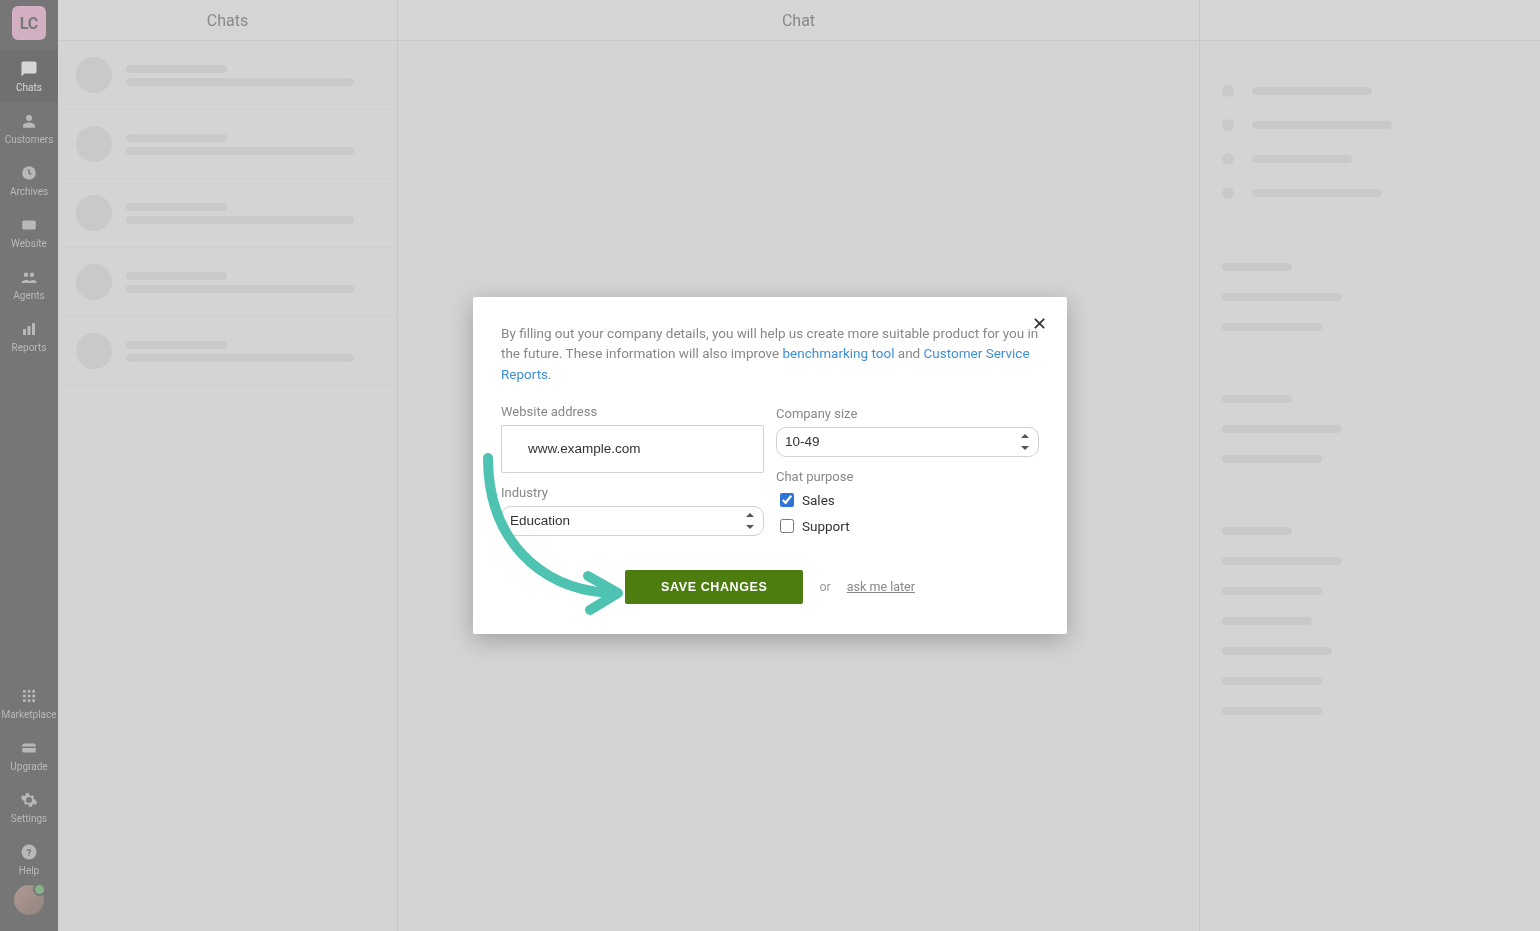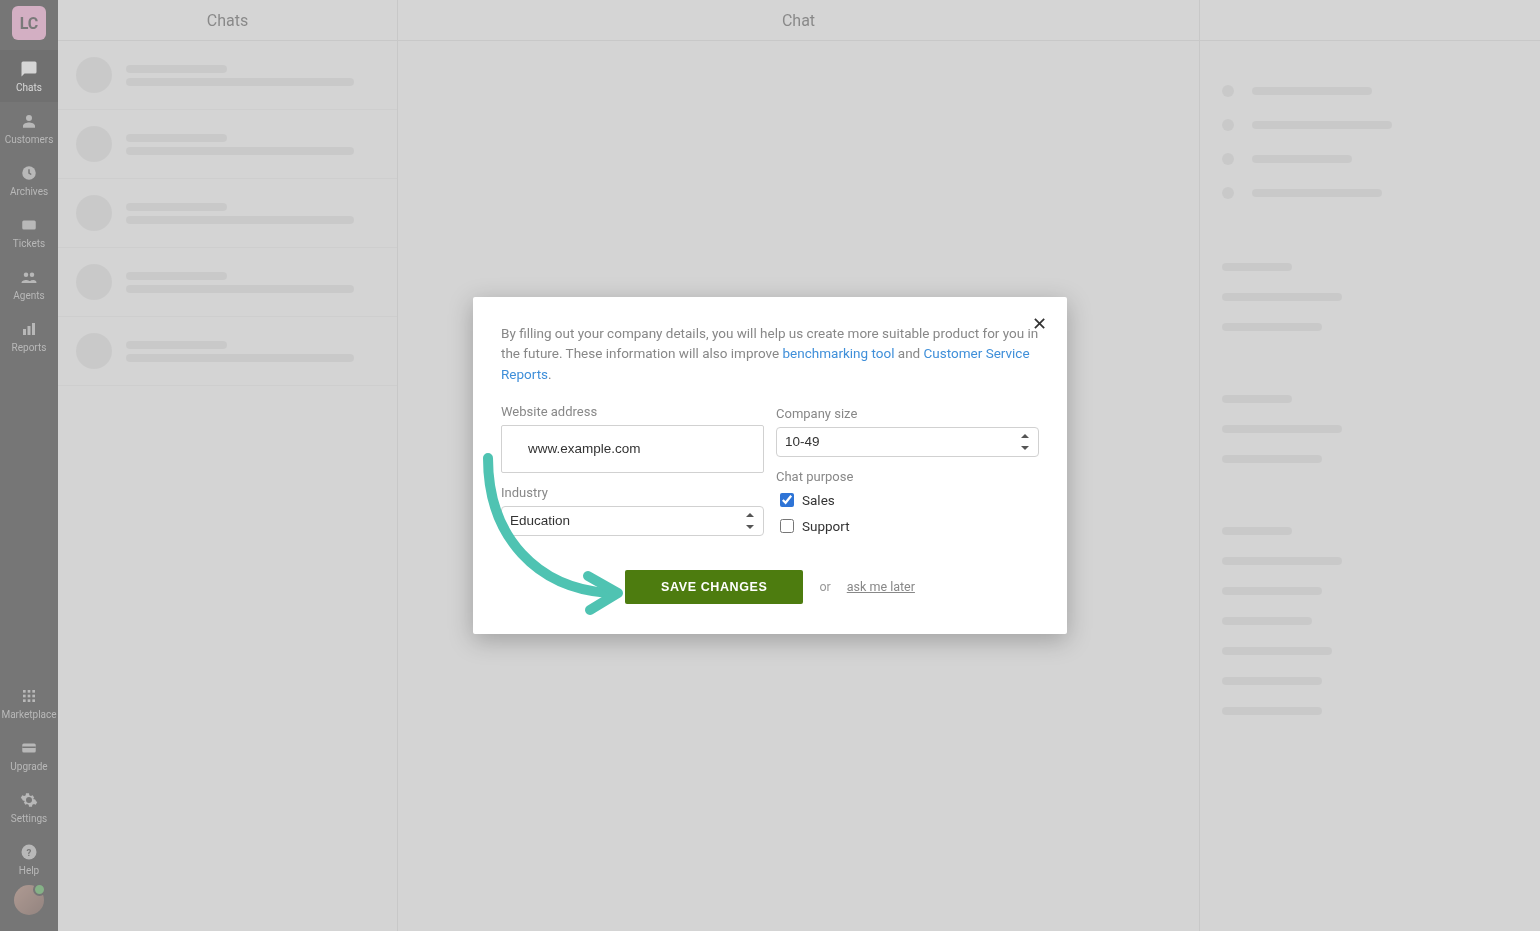--- a/index.html
+++ b/index.html
@@ -36,21 +36,21 @@
   .modal h2{margin:0 0 14px;font-size:19px;font-weight:600;color:#2b2b2b;}
   .close{position:absolute;top:18px;right:20px;cursor:pointer;color:#333;font-size:18px;line-height:1;}
   .desc{font-size:13.5px;color:#888;line-height:1.5;margin-bottom:20px;}
   .desc a{color:#3f8fd9;text-decoration:none;}
   .form{display:flex;gap:12px;align-items:flex-end;}
   .form-col{flex:1;}
   .field{margin-bottom:12px;}
   .flabel{font-size:13px;color:#888;margin-bottom:6px;display:block;}
   .field input[type=text]{width:100%;height:48px;border:1px solid #d1d1d1;border-radius:2px;padding:0 26px;font-size:13.5px;box-sizing:border-box;color:#333;}
   .selectwrap{position:relative;}
-  .selectwrap select{width:100%;height:30px;border:1px solid #d1d1d1;border-radius:4px;padding:0 8px;font-size:13.5px;box-sizing:border-box;color:#333;background:#fff;-webkit-appearance:none;appearance:none;}
+  .selectwrap select{width:100%;height:30px;border:1px solid #d1d1d1;border-radius:10px;padding:0 8px;font-size:13.5px;box-sizing:border-box;color:#333;background:#fff;-webkit-appearance:none;appearance:none;}
   .selectwrap::after{content:"";position:absolute;right:10px;top:7px;width:0;height:0;border-left:4px solid transparent;border-right:4px solid transparent;border-bottom:4px solid #555;}
   .selectwrap::before{content:"";position:absolute;right:10px;bottom:7px;width:0;height:0;border-left:4px solid transparent;border-right:4px solid transparent;border-top:4px solid #555;}
   .check{display:flex;align-items:center;margin:6px 0;font-size:13.5px;color:#333;}
   .check input{margin-right:8px;width:14px;height:14px;accent-color:#2e74d6;}
   .actions{display:flex;align-items:center;justify-content:center;margin-top:22px;gap:16px;}
   .btn-save{background:#4d7c0f;color:#fff;border:none;padding:10px 36px;font-size:12.5px;letter-spacing:0.6px;font-weight:700;cursor:pointer;border-radius:2px;}
   .or{font-size:12.5px;color:#999;}
   .later{font-size:12.5px;color:#888;text-decoration:underline;cursor:pointer;}
   
   .arrow{position:absolute;left:468px;top:448px;pointer-events:none;}
@@ -86,21 +86,21 @@
           </svg>
         </span>
       <span>Archives</span>
     </div>
     <div class="navitem">
       <span class="ic">
           <svg width="18" height="18" viewBox="0 0 24 24" fill="currentColor">
             <rect x="3" y="6" width="18" height="12" rx="2"></rect>
           </svg>
         </span>
-      <span>Tickets</span>
+      <span>Website</span>
     </div>
     <div class="navitem">
       <span class="ic">
           <svg width="18" height="18" viewBox="0 0 24 24" fill="currentColor">
             <circle cx="8" cy="9" r="3"></circle>
             <circle cx="16" cy="9" r="3"></circle>
             <path d="M2 20c0-3 4-4 6-4s6 1 6 4M12 20c0-3 4-4 6-4s4 1 4 4"></path>
           </svg>
         </span>
       <span>Agents</span>

